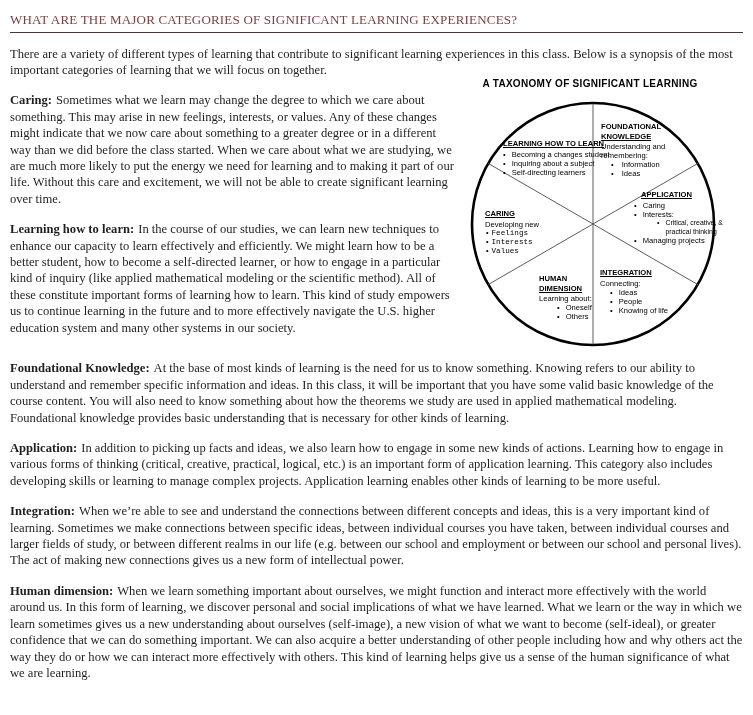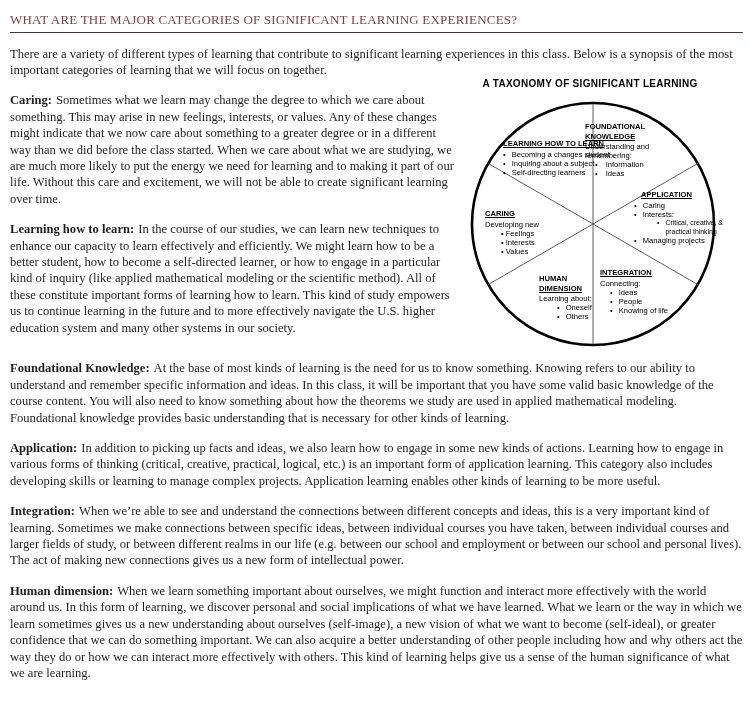--- a/index.html
+++ b/index.html
@@ -45,21 +45,21 @@
   .sector { position: absolute; font-size: 7.6px; line-height: 9.2px; }
   .sh { font-weight: bold; text-decoration: underline; margin-bottom: 1px; }
   .sh.nl { text-decoration: none; }
   .sh .blk { display: block; }
   .sh .ul { text-decoration: underline; }
   .b { display: flex; }
   .b::before { content: "\2022"; margin-right: 6px; }
   .b.g2::before { margin-right: 2px; }
   .b.g8::before { margin-right: 8px; }
   .b .tx { flex: 1; }
-  .ind4  { margin-left: 16px; }
+  .ind4  { margin-left: 0; font-family: Liberation Mono, monospace; }
   .ind10 { margin-left: 10px; }
   .ind18 { margin-left: 18px; }
   .sub { margin-left: 23px; font-size: 6.9px; line-height: 8.6px; width: 80px; }
   .app-h { margin-left: 7px; }
   .fk-w { width: 70px; }
   .hd-hw { width: 52px; }
 </style>
 </head>
 <body>
 
@@ -85,21 +85,21 @@
           <span class="tx">Becoming a changes student</span>
         </div>
       <div class="b">
           <span class="tx">Inquiring about a subject</span>
         </div>
       <div class="b">
           <span class="tx">Self-directing learners</span>
         </div>
     </div>
 
-    <div class="sector fk-w" style="left:115px; top:46px;">
+    <div class="sector fk-w" style="left:131px; top:46px;">
       <div class="sh nl">
         <span class="blk">FOUNDATIONAL</span>
         <span class="blk ul">KNOWLEDGE</span>
       </div>
       <div>Understanding and remembering:</div>
       <div class="b g8 ind10">
           <span class="tx">Information</span>
         </div>
       <div class="b g8 ind10">
           <span class="tx">Ideas</span>

